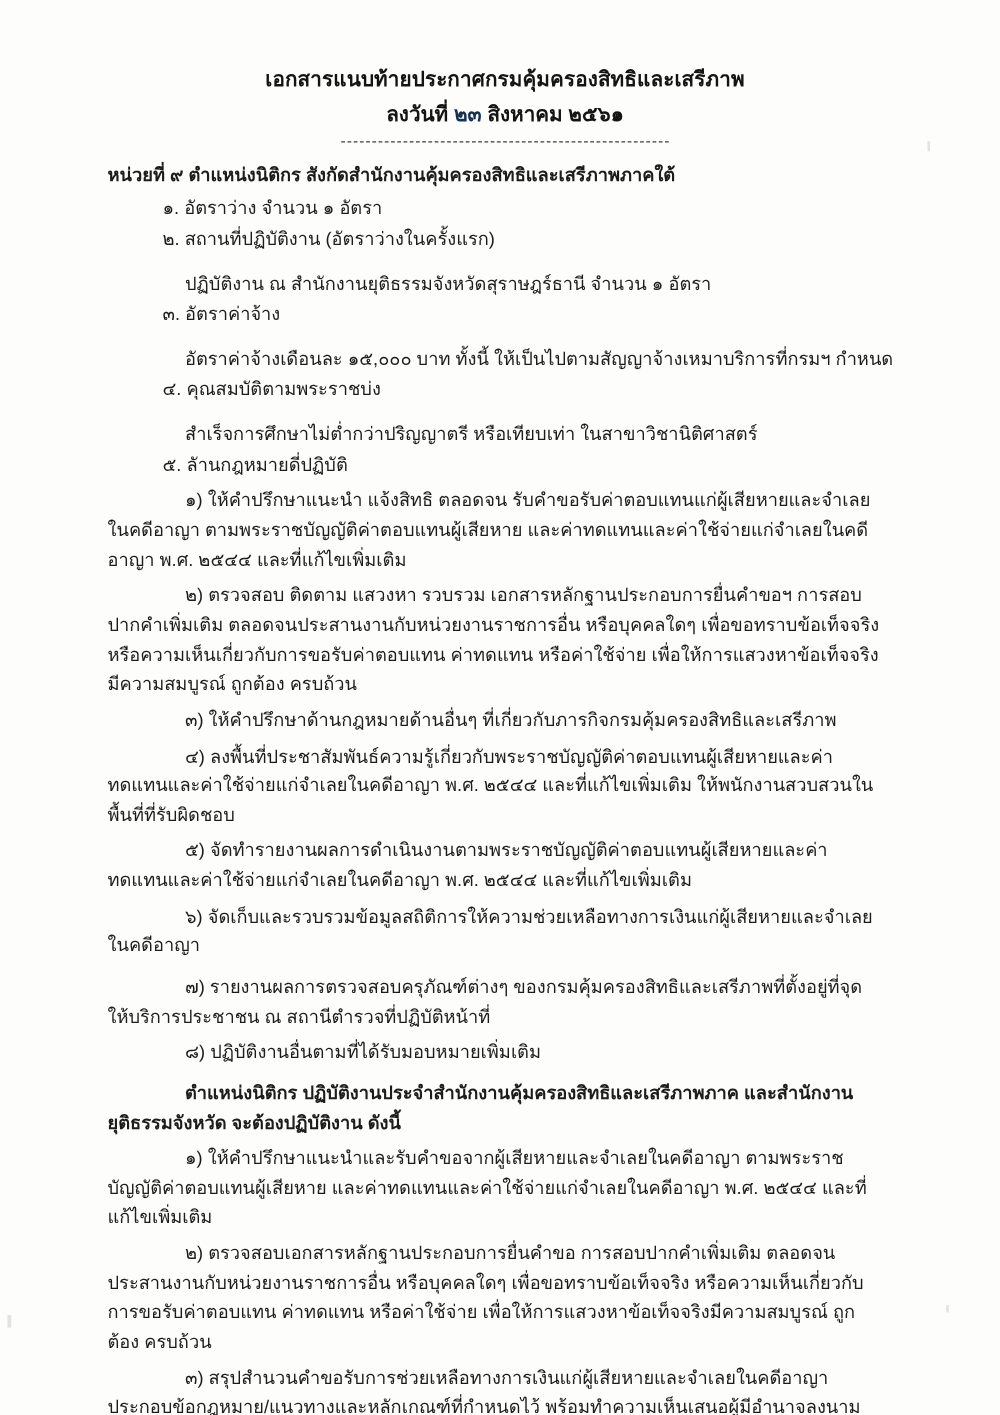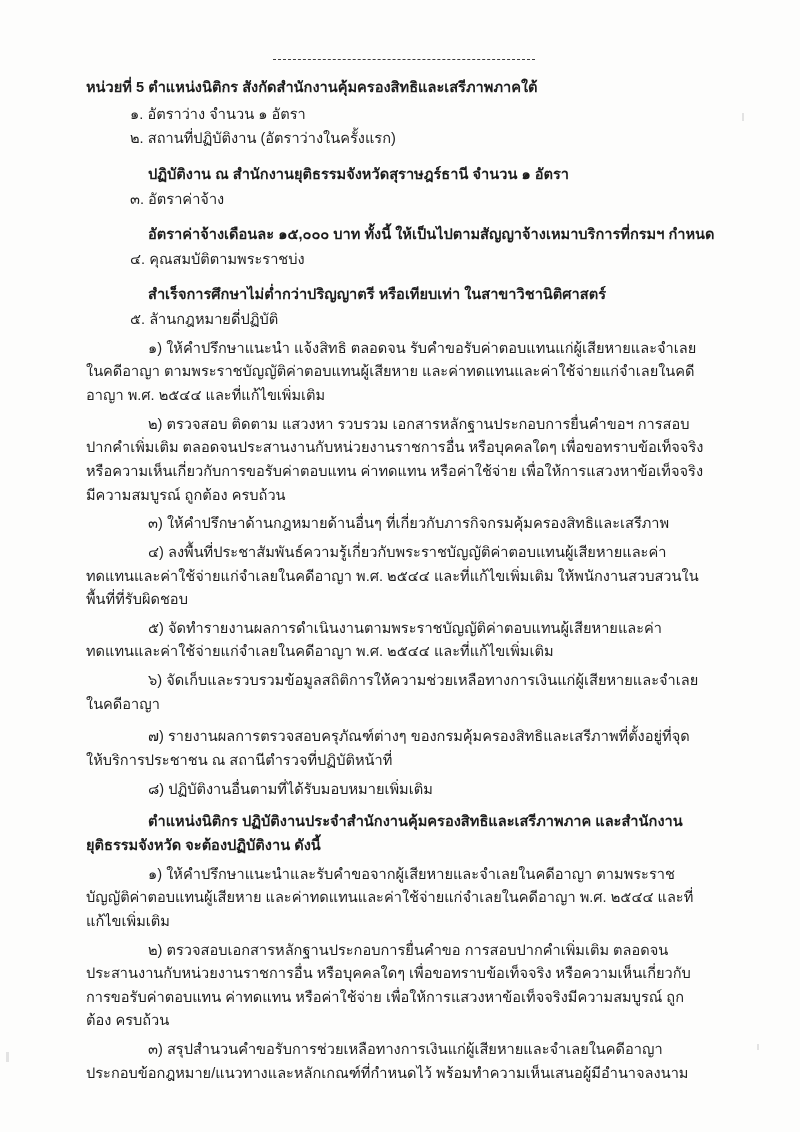--- a/index.html
+++ b/index.html
@@ -85,21 +85,20 @@
   }
 
   .lvl1 {           
     margin: 0 0 1px 0;
     padding-left: 44px;
   }
 
   .lvl2 {           
     margin: 12px 0 1px 0;
     padding-left: 62px;
-    font-weight: bold;
   }
 
   .bold-head {      
     margin: 0 0 1px 0;
     padding-left: 62px;
     font-weight: 700;
     text-indent: 0;
   }
   .bold-head.hanging {
     padding-left: 0;
@@ -126,28 +125,32 @@
 <body>
 
 <div class="page">
 
   <span class="speck" style="left:742px; top:113px; width:2px; height:8px;"></span>
   <span class="speck" style="left:757px; top:1044px; width:2px; height:6px;"></span>
   <span class="speck" style="left:6px; top:1052px; width:3px; height:10px;"></span>
 
   <div class="page-inner">
 
+    <div class="doc-header">
+      <p class="doc-title">เอกสารแนบท้ายประกาศกรมคุ้มครองสิทธิและเสรีภาพ</p>
+      <p class="doc-date-line"><span>ลงวันที่ </span><span class="date-numerals">๒๓</span><span> สิงหาคม ๒๕๖๑</span></p>
+    </div>
 
     <div class="rule-wrap">
       <div class="dashed-rule"></div>
     </div>
 
     <div class="body-text">
 
-      <p class="lvl0">หน่วยที่ 5 ตำแหน่งนิติกร สังกัดสำนักงานคุ้มครองสิทธิและเสรีภาพภาคใต้</p>
+      <p class="lvl0">หน่วยที่ ๙ ตำแหน่งนิติกร สังกัดสำนักงานคุ้มครองสิทธิและเสรีภาพภาคใต้</p>
 
       <p class="lvl1"><span>๑.</span>
         <span>อัตราว่าง  จำนวน ๑ อัตรา</span></p>
 
       <p class="lvl1"><span>๒.</span>
         <span>สถานที่ปฏิบัติงาน (อัตราว่างในครั้งแรก)</span></p>
       <p class="lvl2">ปฏิบัติงาน ณ สำนักงานยุติธรรมจังหวัดสุราษฎร์ธานี จำนวน ๑ อัตรา</p>
 
       <p class="lvl1"><span>๓.</span>
         <span>อัตราค่าจ้าง</span></p>

